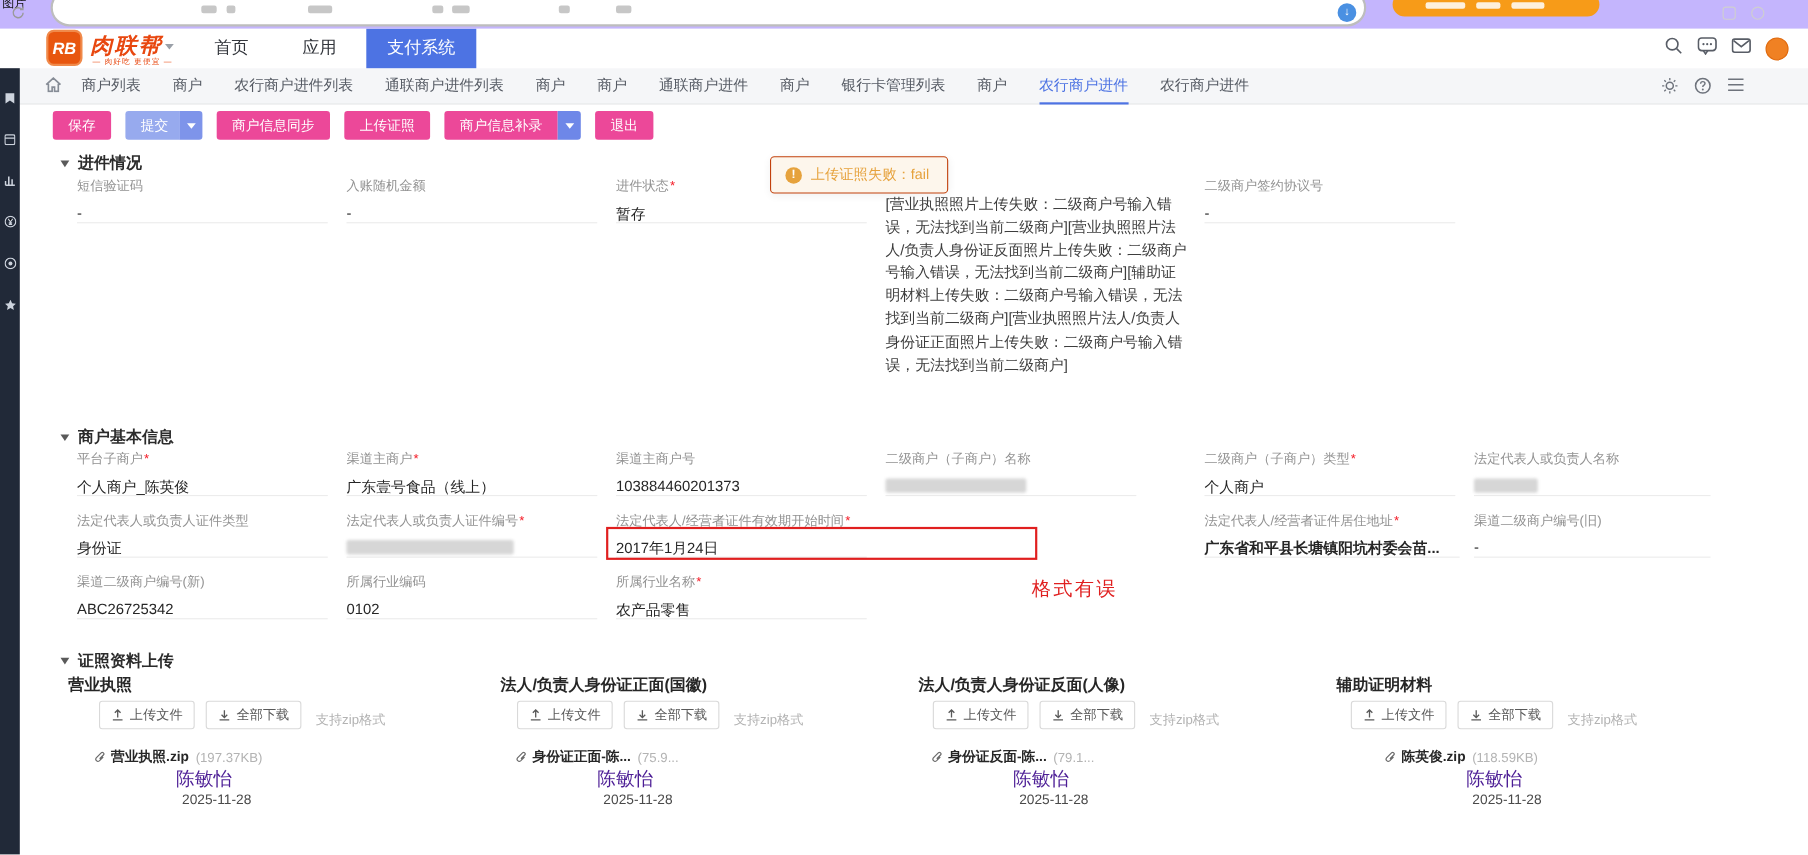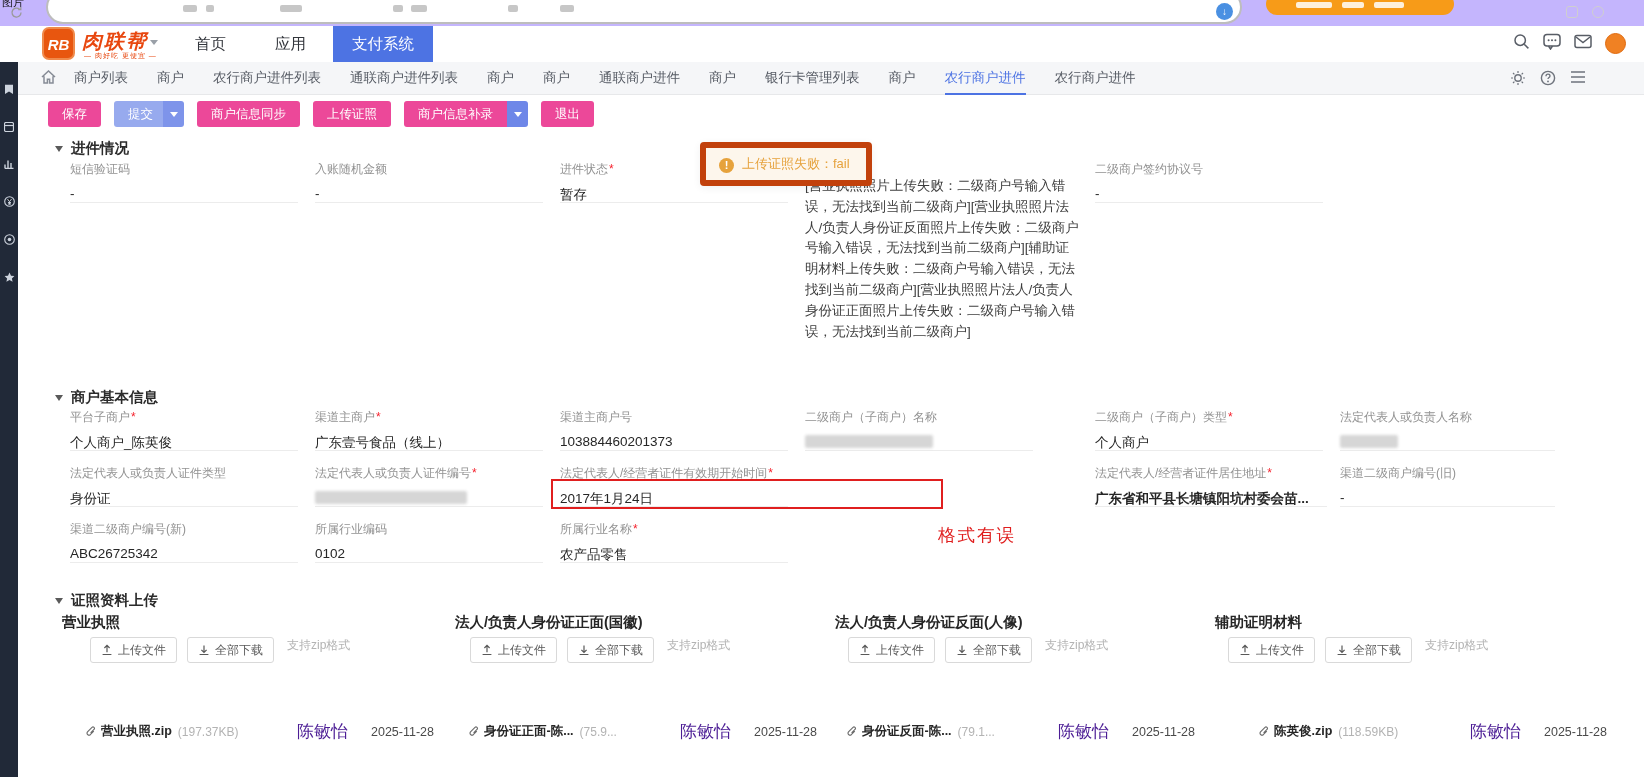--- a/index.html
+++ b/index.html
@@ -49,34 +49,34 @@
   
   .sec-title{position:absolute;display:flex;align-items:center;gap:8px;font-size:14.5px;font-weight:bold;color:#2b2b2b;z-index:2;}
   .sec-caret{width:0;height:0;border-left:4.5px solid transparent;border-right:4.5px solid transparent;border-top:6px solid #5a5a5a;}
   .field{position:absolute;width:228px;height:42px;border-bottom:1px solid #ececec;z-index:2;}
   .field .lbl{font-size:12px;color:#929292;white-space:nowrap;}
   .field .val{font-size:13.5px;color:#262626;margin-top:8px;white-space:nowrap;}
   .required::after{content:"*";color:#f5222d;margin-left:1px;font-size:12px;}
   .redacted{width:120px;height:13px;background:#d6d6d6;border-radius:2px;filter:blur(1.5px);margin-top:9px;}
   .error-block{position:absolute;left:805px;top:176px;width:276px;font-size:13.5px;line-height:20.8px;color:#3d3d3d;z-index:2;}
   
-  .toast{position:absolute;left:700px;top:142px;display:flex;align-items:flex-end;gap:8px;background:#fdf6ec;border:6px solid #c2410c;
+  .toast{position:absolute;left:700px;top:142px;display:flex;align-items:center;gap:8px;background:#fdf6ec;border:1px solid #c2410c;
     border-radius:4px;padding:7px 16px 7px 13px;z-index:6;box-shadow:0 2px 8px rgba(0,0,0,.06);}
   .toast .warn-ic{width:15px;height:15px;border-radius:50%;background:#e6a23c;color:#fff;font-size:11px;font-weight:bold;line-height:15px;text-align:center;flex:0 0 auto;}
   .toast .warn-ic::before{content:"!";}
   .toast .msg{font-size:13px;color:#e6a23c;white-space:nowrap;}
   
   .red-box{position:absolute;left:551px;top:479px;width:392px;height:30px;border:2.5px solid #e01f1f;z-index:4;}
   .red-note{position:absolute;left:938px;top:523px;font-size:17.5px;color:#e01f1f;letter-spacing:2px;z-index:4;}
   
   .grp-title{position:absolute;top:613px;font-size:14.5px;font-weight:bold;color:#262626;z-index:2;white-space:nowrap;}
-  .grp-btns{position:absolute;top:637px;display:flex;gap:10px;align-items:flex-start;z-index:2;}
+  .grp-btns{position:absolute;top:637px;display:flex;gap:10px;align-items:flex-end;z-index:2;}
   .ubtn{display:inline-flex;align-items:center;gap:5px;height:26px;padding:0 10px;border:1px solid #d9d9d9;border-radius:3px;background:#fff;color:#595959;font-size:12px;cursor:pointer;white-space:nowrap;}
   .zip-hint{font-size:12px;color:#b3b3b3;margin-left:3px;white-space:nowrap;}
-  .file-row{position:absolute;top:720px;display:flex;align-items:center;z-index:2;}
+  .file-row{position:absolute;top:680px;display:flex;align-items:center;z-index:2;flex-direction:column;}
   .file-main{display:inline-flex;align-items:center;gap:4px;width:212px;color:#6b6b6b;}
   .fname{font-size:12.5px;color:#262626;font-weight:bold;white-space:nowrap;}
   .fsize{font-size:12px;color:#b3b3b3;white-space:nowrap;margin-left:2px;}
   .fuploader{font-size:17px;color:#4c1d95;width:62px;white-space:nowrap;}
   .fdate{font-size:12.5px;color:#4a4a4a;margin-left:12px;white-space:nowrap;}
 </style>
 </head>
 <body>
 
 <div class="screen">

